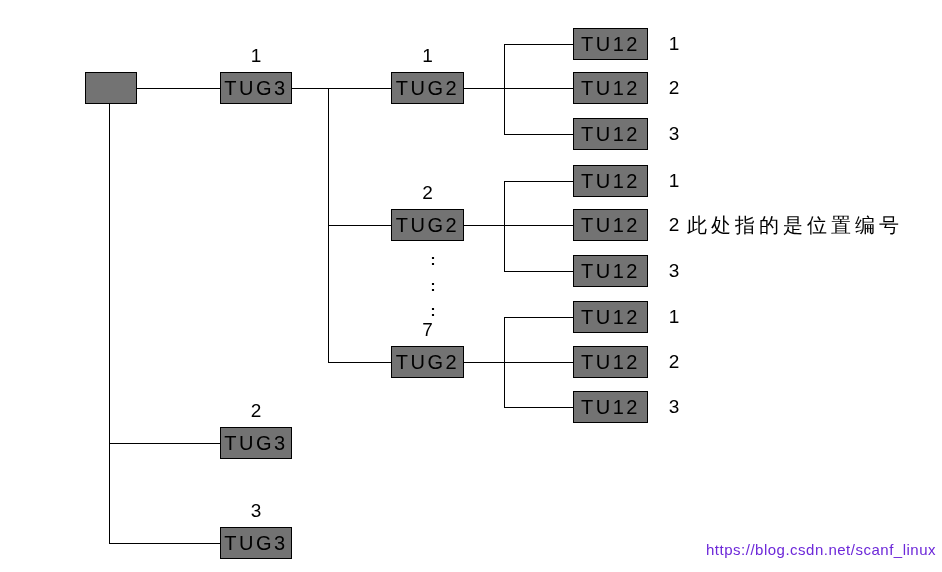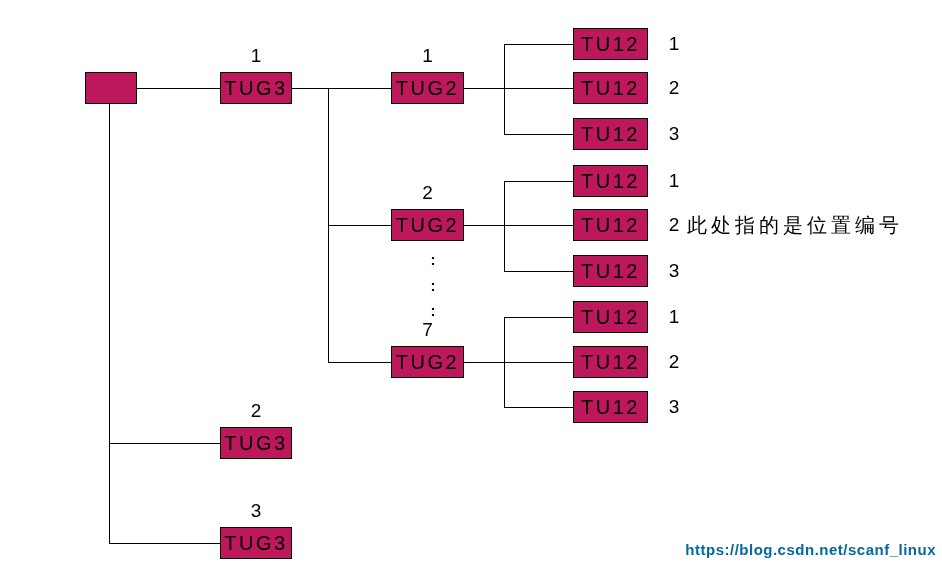--- a/index.html
+++ b/index.html
@@ -9,21 +9,21 @@
     height: 572px;
     background: #ffffff;
     font-family: "Liberation Sans", sans-serif;
     color: #000000;
     overflow: hidden;
   }
   .box {
     position: absolute;
     box-sizing: border-box;
     border: 1px solid #000000;
-    background: #be185d;
+    background: #737373;
     display: flex;
     align-items: center;
     justify-content: center;
     font-size: 20px;
     letter-spacing: 2.5px;
     white-space: nowrap;
   }
   .hline { position: absolute; height: 1px; background: #000000; }
   .vline { position: absolute; width: 1px; background: #000000; }
   .pos-above {
@@ -64,24 +64,23 @@
     position: absolute;
     height: 32px;
     line-height: 32px;
     font-size: 20px;
     letter-spacing: 4px;
     white-space: nowrap;
   }
   .watermark {
     position: absolute;
     font-size: 15px;
-    color: #0369a1;
+    color: #6d28d9;
     letter-spacing: 0.5px;
     white-space: nowrap;
-    font-weight: bold;
   }
 </style>
 </head>
 <body>
 
 <div class="canvas">
 
   <div class="box" style="left:85px; top:72px; width:52px; height:32px;"></div>
 
   <div class="hline" style="left:137px; top:88px; width:83px;"></div>

